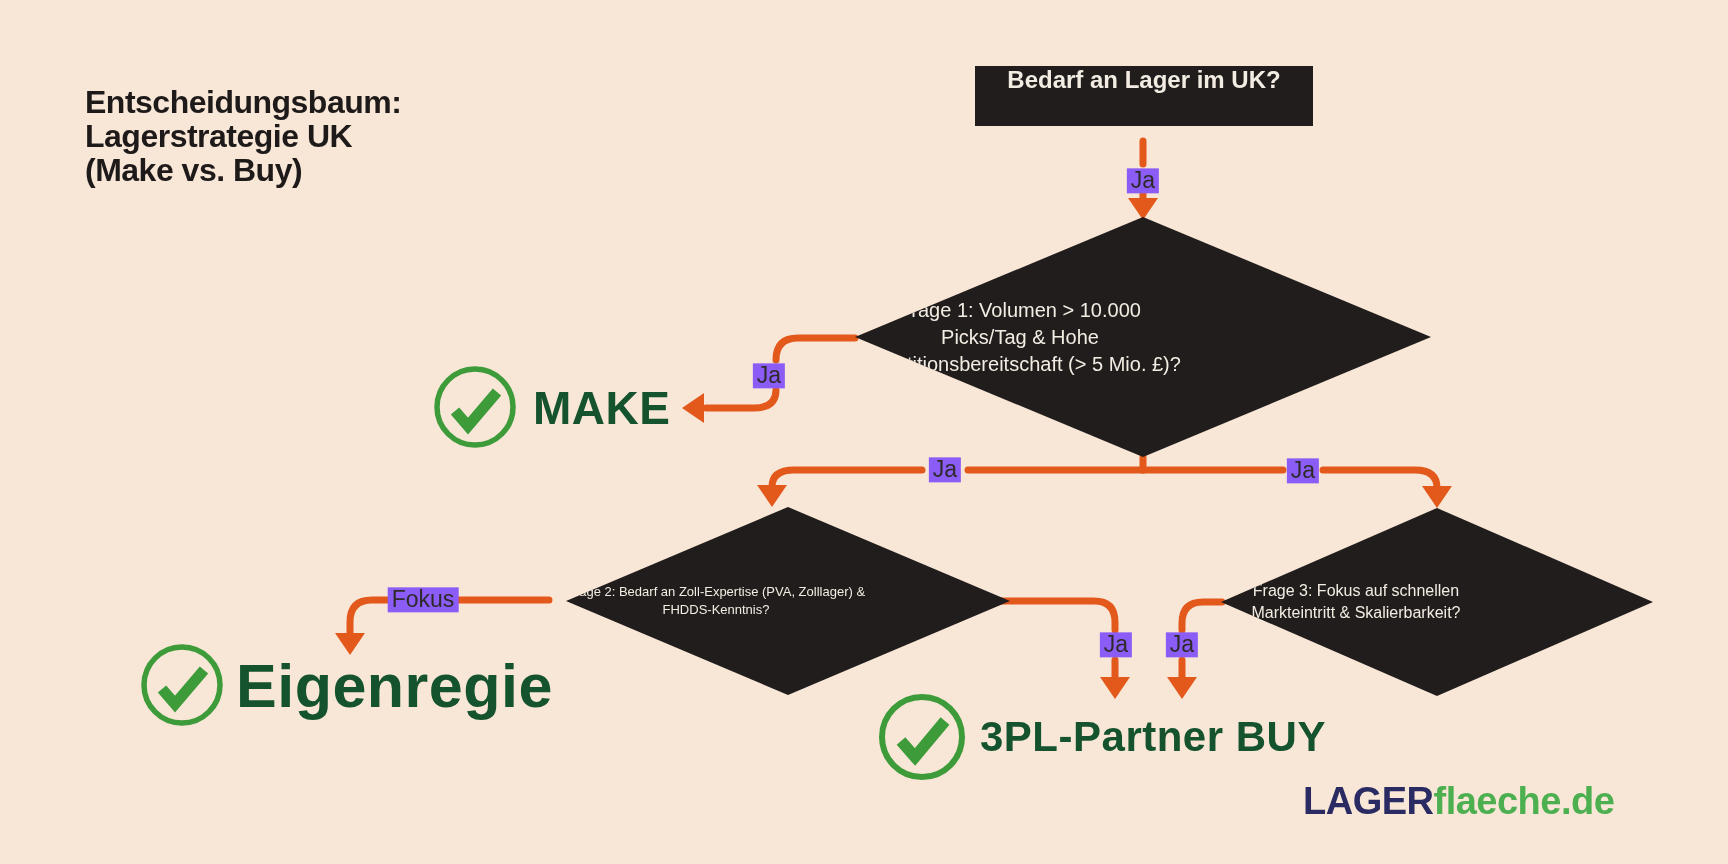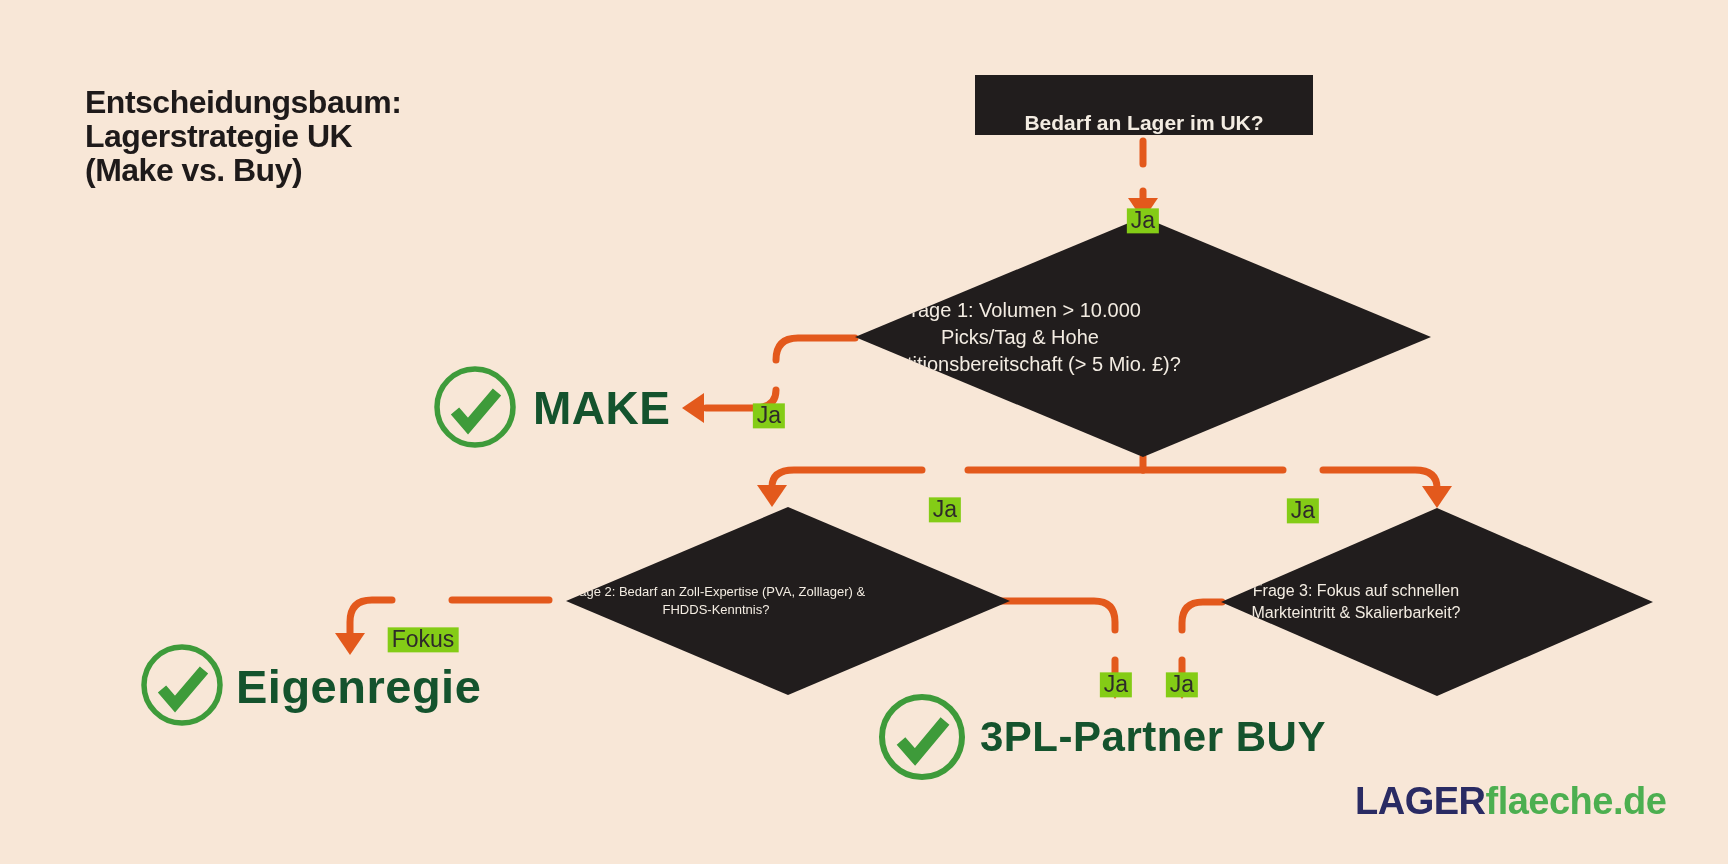--- a/index.html
+++ b/index.html
@@ -10,55 +10,55 @@
   }
   .abs{position:absolute;}
   
   .page-title{
     left:85px;top:86px;
     font-size:32px;font-weight:bold;line-height:1.06;
     color:#1E1A1A;white-space:pre-line;letter-spacing:-0.5px;
   }
   
   .start-node{
-    left:975px;top:75px;width:338px;height:60px;
+    left:975px;top:66px;width:338px;height:60px;
     background:#211D1D;color:#F3ECE2;
-    display:flex;align-items:flex-end;justify-content:center;
-    font-size:21px;font-weight:bold;
+    display:flex;align-items:flex-start;justify-content:center;
+    font-size:24px;font-weight:bold;
   }
   
   .diamond{
     background:#211D1D;color:#F3ECE2;
     clip-path:polygon(50% 0,100% 50%,50% 100%,0 50%);
     display:flex;align-items:center;justify-content:flex-start;
     text-align:center;font-weight:normal;
   }
   .diamond .q-text{line-height:1.35;}
   .diamond-q1{left:855px;top:217px;width:576px;height:240px;font-size:20px;}
   .diamond-q1 .q-text{width:330px;}
   .diamond-q2{left:566px;top:507px;width:444px;height:188px;font-size:13px;}
   .diamond-q2 .q-text{width:300px;}
   .diamond-q3{left:1221px;top:508px;width:432px;height:188px;font-size:16px;}
   .diamond-q3 .q-text{width:270px;}
   
   .edge-label{
     font-size:23px;color:#2E2A2A;
     transform:translate(-50%,-50%);
-    background:#84cc16;padding:0 4px;line-height:1.1;margin-top:40px;
+    background:#8b5cf6;padding:0 4px;line-height:1.1;
   }
   
   .result-text{
     font-weight:bold;color:#14532d;transform:translateY(-50%);
     white-space:nowrap;letter-spacing:0.5px;
   }
   .result-make{left:533px;top:408px;font-size:46px;}
-  .result-eigenregie{left:236px;top:686px;font-size:47px;}
+  .result-eigenregie{left:236px;top:686px;font-size:61px;}
   .result-buy{left:980px;top:737px;font-size:42px;}
   
-  .logo{left:1355px;top:780px;font-size:38px;font-weight:bold;letter-spacing:-0.5px;}
+  .logo{left:1303px;top:780px;font-size:38px;font-weight:bold;letter-spacing:-0.5px;}
   .logo .p1{color:#2A2B63;}
   .logo .p2{color:#4CAF50;}
   
   svg.wires{left:0;top:0;width:1728px;height:864px;pointer-events:none;}
   svg.wires path.line{stroke:#E3591C;stroke-width:7;fill:none;stroke-linecap:round;}
   svg.wires polygon.head{fill:#E3591C;}
   svg.wires circle.ring{fill:none;stroke:#3E9B3A;}
   svg.wires path.tick{fill:none;stroke:#3E9B3A;}
 </style>
 </head>

